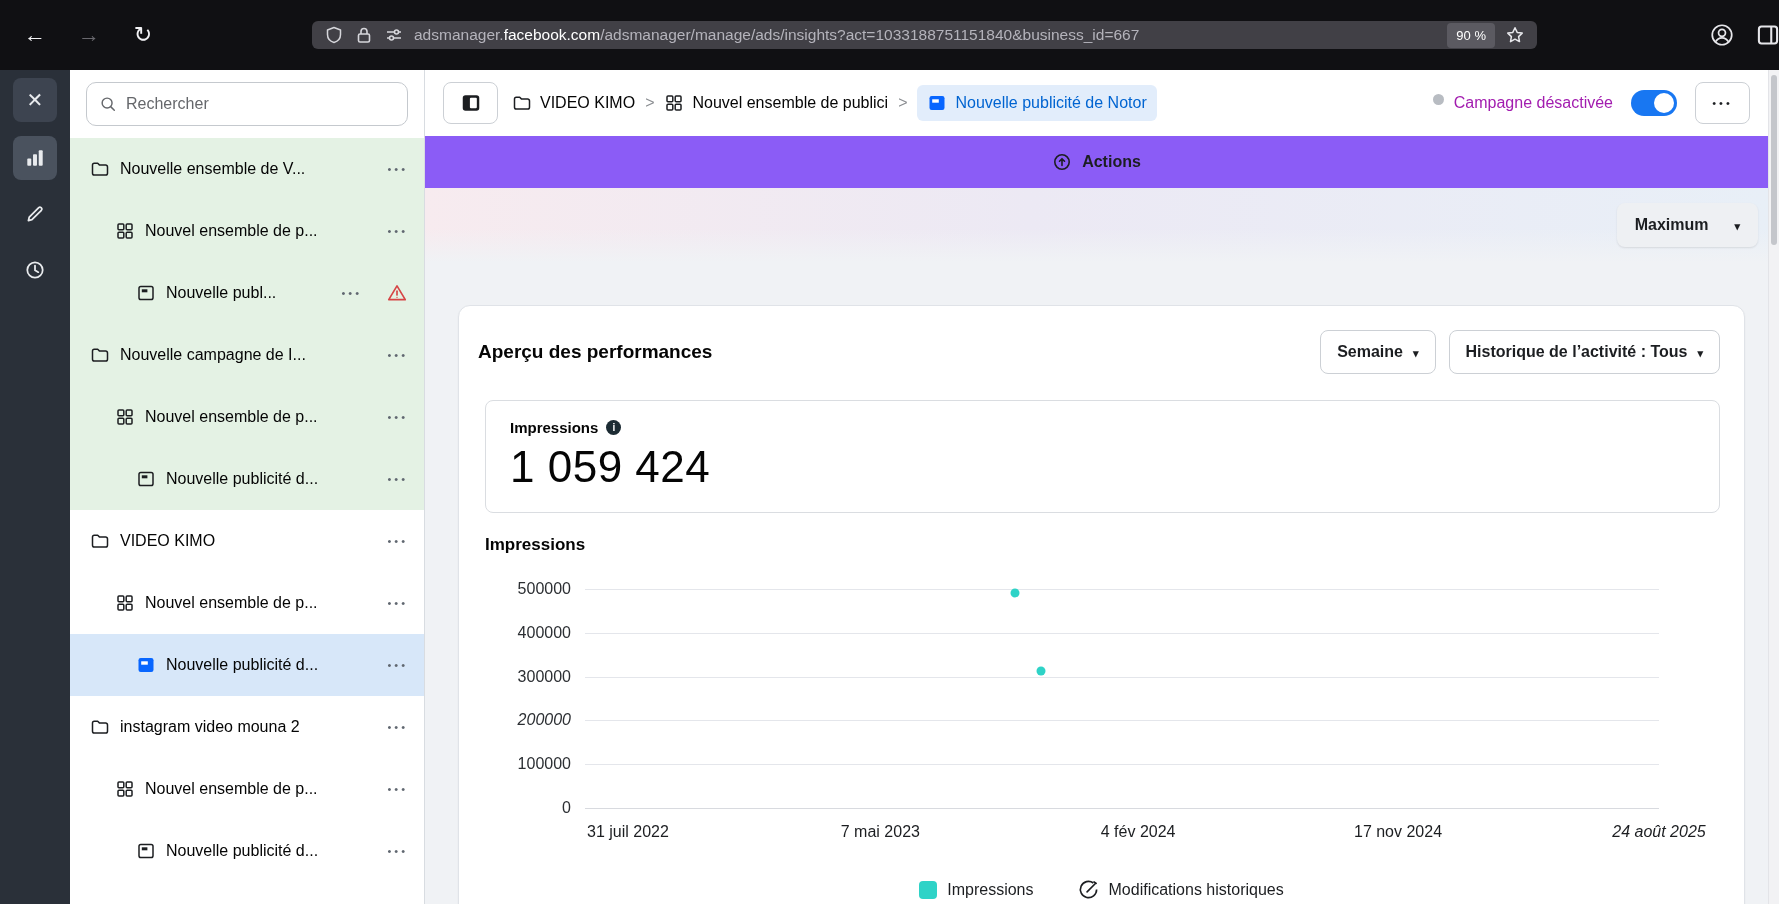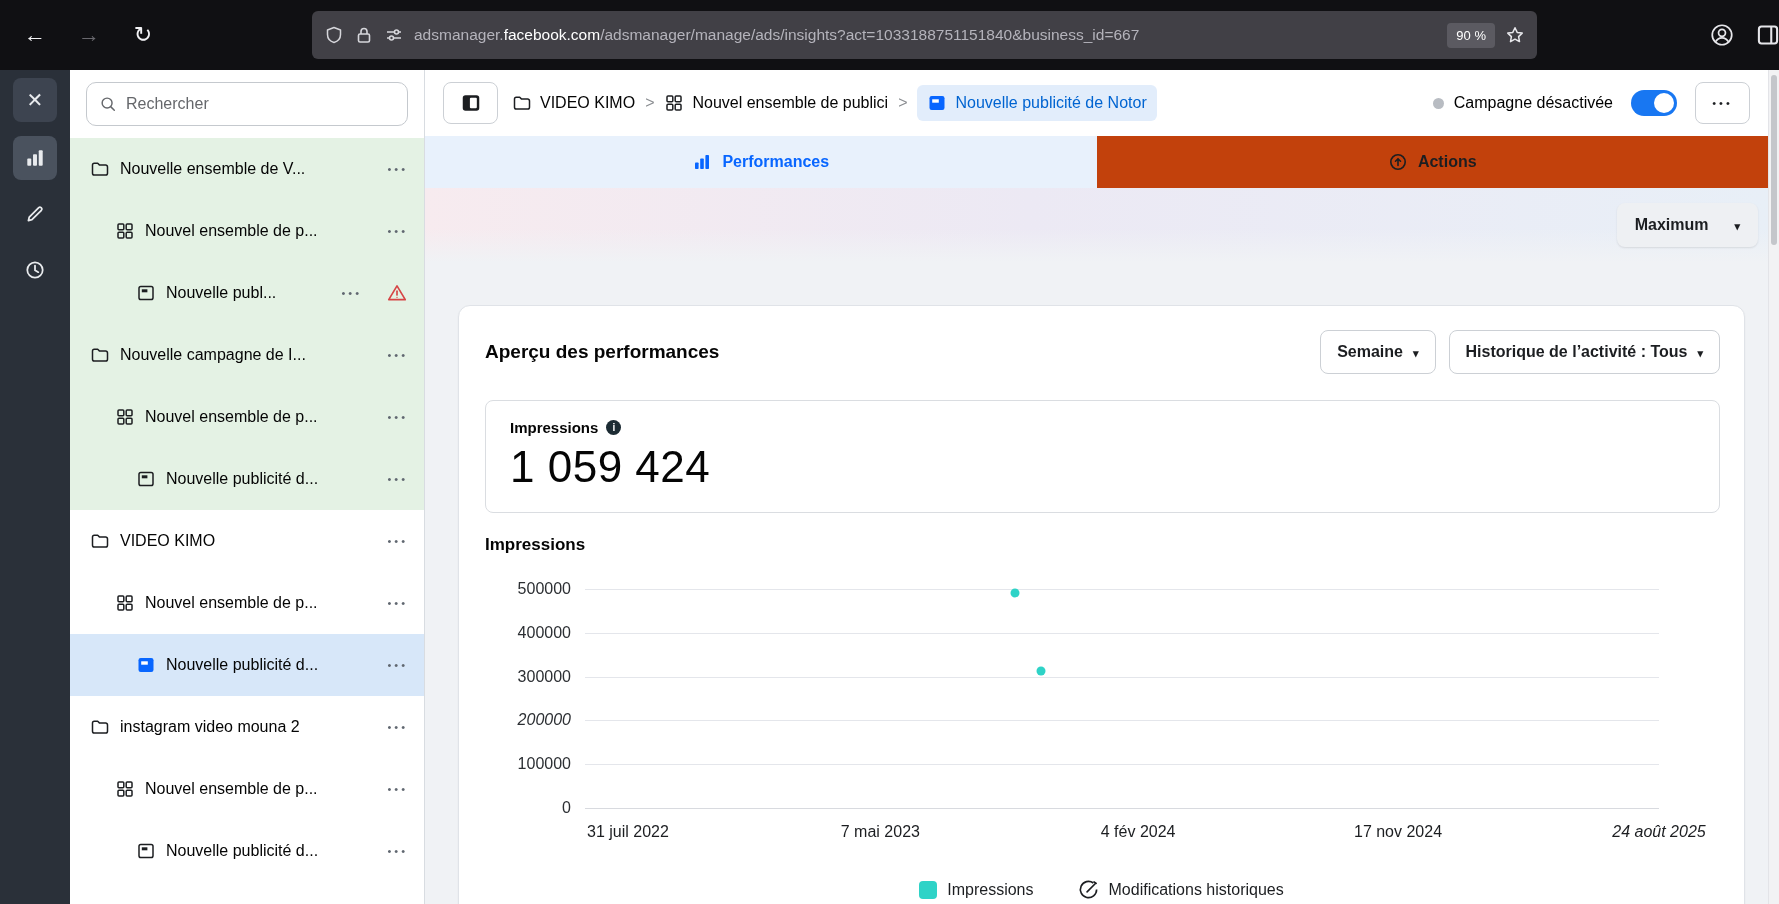--- a/index.html
+++ b/index.html
@@ -4,21 +4,21 @@
 <style>
   * { box-sizing: border-box; margin: 0; padding: 0; }
   body { margin: 0; background: #000; font-family: "Liberation Sans", sans-serif; }
   .screen { position: relative; width: 1779px; height: 904px; background: #f0f2f5; overflow: hidden; }
 
   
   .chrome { position: absolute; top: 0; left: 0; width: 1779px; height: 70px; background: #101013; display: flex; align-items: center; padding: 0 14px; overflow: hidden; }
   .nav-btns { display: flex; align-items: center; gap: 12px; }
   .nav-ic { width: 42px; height: 42px; display: flex; align-items: center; justify-content: center; color: #f2f2f5; font-size: 22px; border-radius: 6px; cursor: pointer; }
   .nav-ic.dim { color: #69686e; }
-  .urlbar { margin-left: 148px; width: 1225px; height: 48px; background: #414046; border-radius: 6px; display: flex; align-items: center; gap: 10px; padding: 0 12px; color: #cfcfd4; }
+  .urlbar { margin-left: 148px; width: 1225px; height: 28px; background: #414046; border-radius: 6px; display: flex; align-items: center; gap: 10px; padding: 0 12px; color: #cfcfd4; }
   .ub-ic { width: 20px; height: 20px; flex: none; color: #d6d6db; cursor: pointer; }
   .url-text { flex: 1; position: relative; overflow: hidden; white-space: nowrap; font-size: 15.5px; }
   .url-text::after { content: ""; position: absolute; top: 0; right: 0; bottom: 0; width: 70px; background: linear-gradient(90deg, rgba(65,64,70,0), #414046 85%); }
   .url-dim { color: #b4b3bb; }
   .url-strong { color: #ffffff; }
   .zoom-chip { background: #5b5a61; color: #fff; font-size: 13px; padding: 5px 9px; border-radius: 4px; flex: none; cursor: pointer; }
   .star-ic { width: 20px; height: 20px; color: #e8e8ec; flex: none; cursor: pointer; }
   .chrome-right { margin-left: auto; display: flex; align-items: center; gap: 20px; }
   .chrome-right .cr-ic { width: 26px; height: 26px; color: #e6e6ea; cursor: pointer; }
   .edge-ic { margin-right: -16px; }
@@ -53,41 +53,41 @@
   .main-header { height: 66px; background: #fff; display: flex; align-items: center; gap: 14px; padding: 0 18px; }
   .collapse-btn { width: 55px; height: 42px; border: 1px solid #ccd0d5; border-radius: 8px; background: #fff; display: flex; align-items: center; justify-content: center; cursor: pointer; color: #1c1e21; }
   .collapse-btn .cic { width: 22px; height: 22px; }
   .crumbs { display: flex; align-items: center; gap: 10px; min-width: 0; }
   .crumb { display: flex; align-items: center; gap: 8px; font-size: 16px; color: #050505; white-space: nowrap; cursor: pointer; }
   .crumb-ic { width: 20px; height: 20px; flex: none; color: #1c1e21; }
   .crumb.chip { background: #e2edfb; border-radius: 6px; padding: 8px 10px; color: #0064d1; }
   .crumb.chip .crumb-ic { color: #0866ff; }
   .chev { color: #8a8d91; font-size: 16px; }
   .header-right { margin-left: auto; display: flex; align-items: center; gap: 18px; flex: none; }
-  .status { display: flex; align-items: center; gap: 10px; font-size: 16px; color: #000000; }
+  .status { display: flex; align-items: flex-start; gap: 10px; font-size: 16px; color: #a21caf; }
   .status-dot { width: 11px; height: 11px; border-radius: 50%; background: #b8bcc2; }
   .toggle { width: 46px; height: 26px; border-radius: 13px; background: #1877f2; position: relative; cursor: pointer; flex: none; }
   .toggle .knob { position: absolute; top: 3px; right: 3px; width: 20px; height: 20px; border-radius: 50%; background: #fff; }
   .more-btn { width: 55px; height: 42px; border: 1px solid #ccd0d5; border-radius: 8px; background: #fff; color: #1c1e21; font-size: 11px; letter-spacing: 3px; cursor: pointer; }
 
   .tabs { height: 52px; display: flex; }
-  .tab { flex: 1; display: flex; align-items: center; justify-content: center; gap: 10px; background: #c2410c; font-size: 16px; font-weight: 700; color: #1c1e21; cursor: pointer; }
+  .tab { flex: 1; display: flex; align-items: center; justify-content: center; gap: 10px; background: #8b5cf6; font-size: 16px; font-weight: 700; color: #1c1e21; cursor: pointer; }
   .tab .tic { width: 20px; height: 20px; }
   .tab.active { background: #e8f1fc; color: #0866ff; }
 
   .band { height: 74px; background:
       linear-gradient(180deg, rgba(240,242,245,0) 55%, #f0f2f5 100%),
       linear-gradient(90deg, #f7ebef 0%, #ece9f4 45%, #e8eff7 100%);
     display: flex; align-items: center; justify-content: flex-end; padding: 0 10px; }
   .max-btn { height: 44px; padding: 0 18px; border: none; border-radius: 8px; background: #eef0f3; box-shadow: 0 1px 2px rgba(0,0,0,.10); font-family: "Liberation Sans", sans-serif; font-size: 16px; font-weight: 700; color: #1c1e21; display: flex; align-items: center; gap: 26px; cursor: pointer; }
   .caret { font-size: 11px; margin-top: 2px; }
 
   .content { flex: 1; background: #f0f2f5; padding: 43px 0 0 33px; overflow: hidden; }
   .card { width: 1287px; height: 660px; background: #fff; border: 1px solid #e0e3e8; border-radius: 12px; box-shadow: 0 1px 2px rgba(0,0,0,.05); }
-  .card-head { display: flex; align-items: center; padding: 24px 24px 0 26px; }
+  .card-head { display: flex; align-items: center; padding: 24px 24px 0 19px; }
   .card-title { font-size: 19px; font-weight: 700; color: #050505; }
   .card-actions { margin-left: auto; display: flex; gap: 13px; }
   .btn { height: 44px; border: 1px solid #ccd0d5; border-radius: 8px; background: #fff; padding: 0 16px; display: flex; align-items: center; gap: 10px; font-family: "Liberation Sans", sans-serif; font-size: 16px; font-weight: 600; color: #1c1e21; cursor: pointer; white-space: nowrap; }
   .btn .bic { width: 19px; height: 19px; }
   .metric-box { margin: 26px 24px 0 26px; border: 1px solid #dadde1; border-radius: 8px; padding: 18px 24px 20px; }
   .metric-label { display: flex; align-items: center; gap: 8px; font-size: 15px; font-weight: 700; color: #050505; }
   .info { width: 15px; height: 15px; border-radius: 50%; background: #1c2b33; color: #fff; font-size: 10px; font-weight: 700; display: inline-flex; align-items: center; justify-content: center; cursor: pointer; }
   .metric-value { margin-top: 6px; font-size: 44px; font-weight: 500; color: #050505; letter-spacing: 0.5px; }
   .chart-title { margin: 22px 0 0 26px; font-size: 17px; font-weight: 700; color: #050505; }
   .chart { position: relative; height: 300px; margin: 8px 24px 0 26px; }
@@ -385,30 +385,20 @@
           <span>Campagne désactivée</span>
         </span>
         <span class="toggle">
             <span class="knob"></span>
           </span>
         <button class="more-btn">•••</button>
       </div>
     </div>
 
     <div class="tabs">
-      <div class="tab active">
-        <span class="tic" data-icon="chart">
-            <svg viewBox="0 0 20 20" fill="currentColor">
-              <rect x="3" y="10.5" width="3.6" height="6.5" rx="0.8"></rect>
-              <rect x="8.2" y="6.5" width="3.6" height="10.5" rx="0.8"></rect>
-              <rect x="13.4" y="3" width="3.6" height="14" rx="0.8"></rect>
-            </svg>
-          </span>
-        <span>Performances</span>
-      </div>
       <div class="tab">
         <span class="tic" data-icon="actions">
             <svg viewBox="0 0 20 20" fill="none" stroke="currentColor" stroke-width="1.6">
               <circle cx="10" cy="10" r="7.2"></circle>
               <path d="M10 13.5V7M7.5 9.2 10 6.7l2.5 2.5" stroke-linecap="round" stroke-linejoin="round"></path>
             </svg>
           </span>
         <span>Actions</span>
       </div>
     </div>

